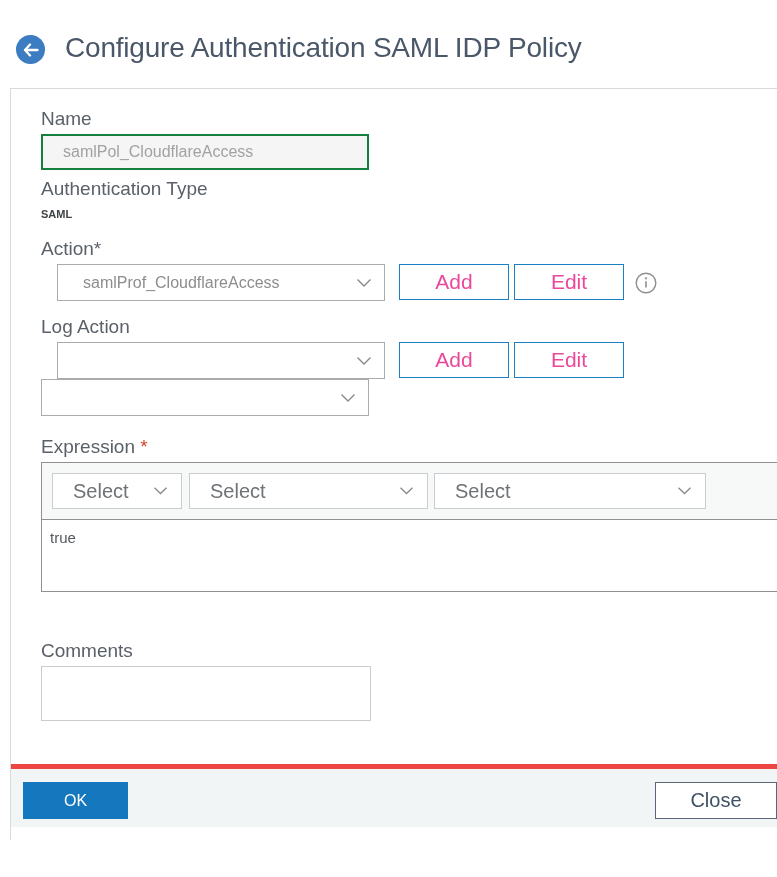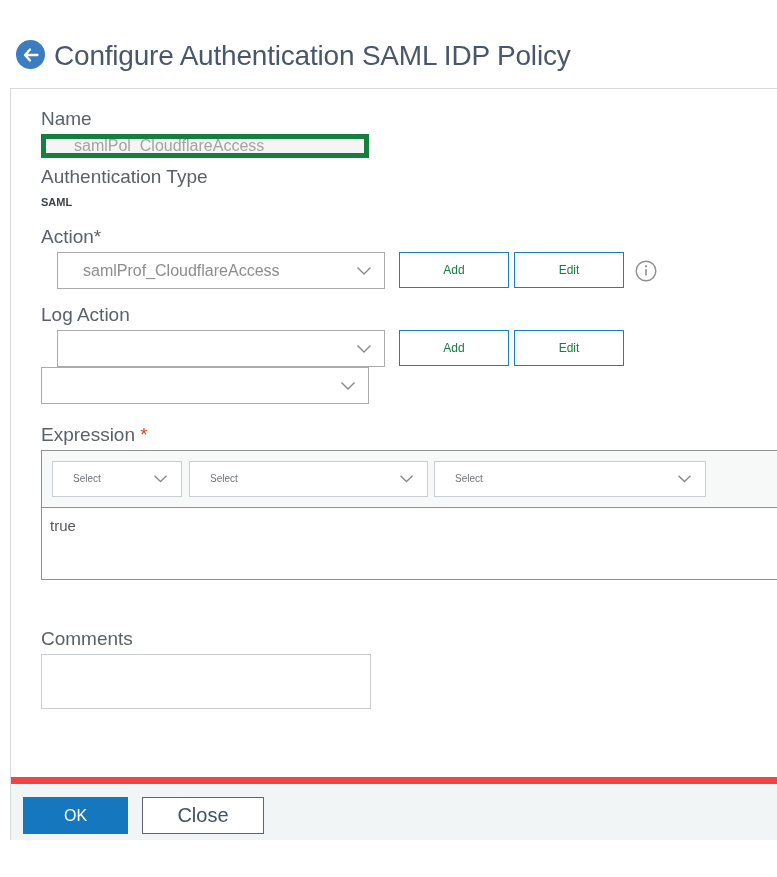--- a/index.html
+++ b/index.html
@@ -7,22 +7,22 @@
     margin: 0; padding: 0;
     width: 777px; height: 877px;
     background: #ffffff;
     font-family: "Liberation Sans", sans-serif;
     overflow: hidden;
     position: relative;
   }
 
   
   .header {
-    position: absolute; top: 40px; left: 16px;
-    display: flex; align-items: flex-start; gap: 9px;
+    position: absolute; top: 32px; left: 16px;
+    display: flex; align-items: flex-end; gap: 20px;
   }
   .back-btn {
     width: 29px; height: 29px; border-radius: 50%;
     background: #3b7dc0; border: none;
     display: flex; align-items: center; justify-content: center;
     cursor: pointer; flex: 0 0 auto; padding: 0;
   }
   .page-title {
     font-size: 28px; color: #4a5768; font-weight: 400;
     white-space: nowrap; letter-spacing: -0.2px;
@@ -37,23 +37,23 @@
   }
   .content { padding: 21px 0 0 30px; }
 
   .field-label {
     display: block; font-size: 19px; color: #5b6168;
     line-height: 17px; margin-bottom: 7px;
   }
   .req { color: #cf4527; }
 
   .text-input {
-    width: 328px; height: 24px;
-    background: #f5f5f5; border: 5px solid #15803d;
-    padding-left: 28px; font-size: 16px; color: #a2a2a2;
+    width: 328px; height: 36px;
+    background: #f5f5f5; border: 2px solid #15803d;
+    padding-left: 20px; font-size: 16px; color: #a2a2a2;
     font-family: "Liberation Sans", sans-serif;
   }
 
   .auth-label { margin-top: 10px; margin-bottom: 0; }
   .auth-value {
     margin-top: 9px; font-size: 11px; font-weight: 700; color: #3f4448;
     line-height: 17px;
   }
 
   .select {
@@ -70,22 +70,22 @@
     line-height: 0;
   }
 
   .row { display: flex; align-items: flex-start; margin-bottom: 0; padding-left: 16px; }
   .mt-17 { margin-top: 17px; }
   .mt-15 { margin-top: 15px; }
   .mt-22 { margin-top: 22px; }
 
   .btn-outline-blue {
     width: 110px; height: 36px; background: #ffffff;
-    border: 1px solid #1b7fc4; color: #15803d;
-    font-size: 12px; font-family: "Liberation Sans", sans-serif;
+    border: 1px solid #1b7fc4; color: #ec4899;
+    font-size: 21px; font-family: "Liberation Sans", sans-serif;
     cursor: pointer; margin-left: 14px; padding: 0;
   }
   .btn-outline-blue + .btn-outline-blue { margin-left: 5px; }
 
   .info-btn {
     background: none; border: none; padding: 0; margin-left: 11px;
     align-self: center; cursor: pointer; line-height: 0;
   }
 
   
@@ -95,21 +95,21 @@
   .expr-toolbar {
     background: #f7f8f8; border-bottom: 1px solid #909090;
     padding: 10px; display: flex; gap: 7px; align-items: center;
   }
   .expr-select {
     position: relative; height: 36px; background: #ffffff;
     border: 1px solid #c9ccd0; cursor: pointer; flex: 0 0 auto;
   }
   .expr-select .sel-text {
     display: block; line-height: 34px; padding-left: 20px;
-    font-size: 10px; color: #6e7378;
+    font-size: 20px; color: #6e7378;
   }
   .expr-select .chev {
     position: absolute; right: 13px; top: 50%; transform: translateY(-50%);
     line-height: 0;
   }
   .expr-sel-1 { width: 130px; }
   .expr-sel-2 { width: 239px; margin-left: 0; }
   .expr-sel-3 { width: 272px; margin-left: -1px; }
   .expr-body {
     width: 100%; height: 71px; border: none; resize: none; outline: none;
@@ -120,23 +120,23 @@
 
   .comments-area {
     width: 330px; height: 55px; border: 1px solid #c9ccd0;
     resize: none; outline: none; padding: 6px 8px;
     font-size: 15px; color: #55595e; background: #ffffff;
     font-family: "Liberation Sans", sans-serif; display: block;
   }
 
   
   .footer {
-    position: absolute; left: 0; right: 0; bottom: 0; height: 63px;
-    background: #f2f5f5; border-top: 7px solid #ef4444;
-    padding: 13px 0 0 12px; display: flex; align-items: flex-start;
+    position: absolute; left: 0; right: 0; bottom: 13px; height: 63px;
+    background: #f2f5f5; border-top: 5px solid #ef4444;
+    padding: 13px 0 0 12px; display: flex; align-items: flex-start; justify-content: space-between;
   }
   .btn-ok {
     width: 105px; height: 37px; background: #1577bd; color: #ffffff;
     border: 1px solid #1577bd; font-size: 16px; cursor: pointer;
     font-family: "Liberation Sans", sans-serif; padding: 0;
   }
   .btn-close {
     width: 122px; height: 37px; background: #ffffff; color: #3e5166;
     border: 1px solid #596679; font-size: 20px; cursor: pointer;
     font-family: "Liberation Sans", sans-serif; margin-left: 14px; padding: 0;

